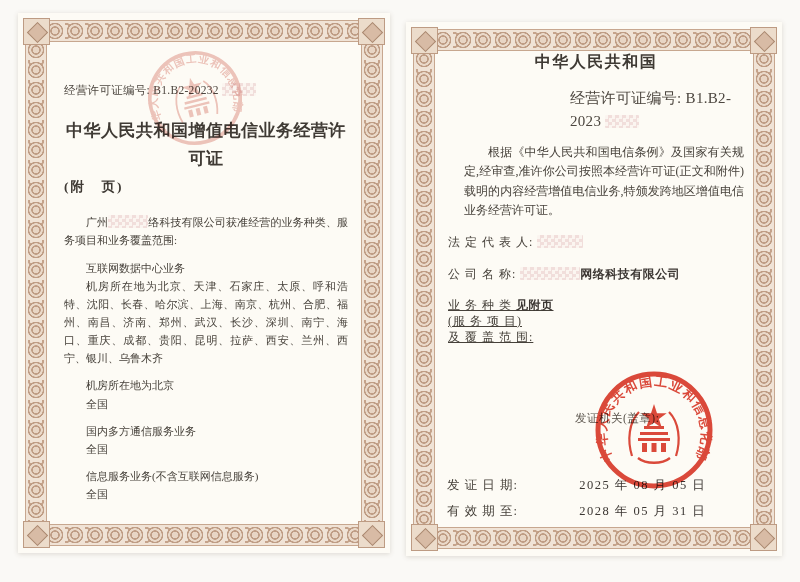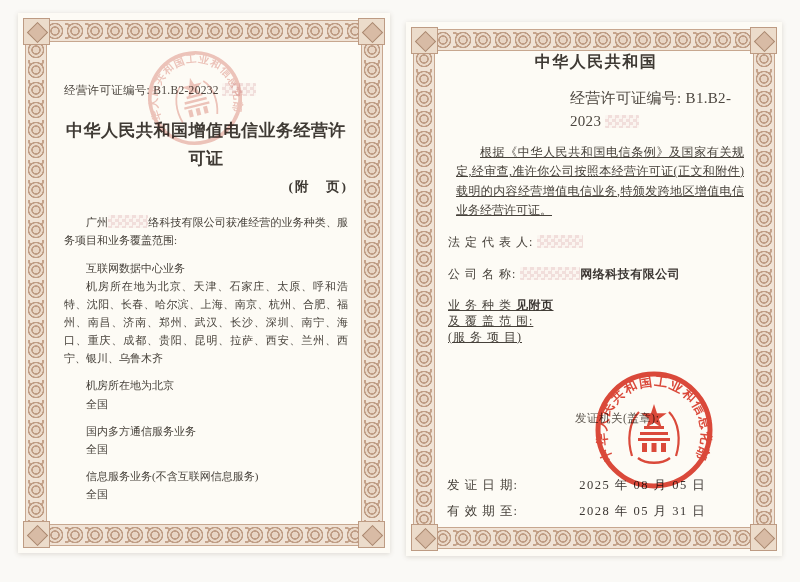--- a/index.html
+++ b/index.html
@@ -33,26 +33,26 @@
 
   .content{position:absolute;z-index:2;}
   .cert-left .content{left:46px;right:42px;top:36px;bottom:34px;font-size:11px;line-height:1.65;}
   .cert-right .content{left:42px;right:38px;top:28px;bottom:30px;font-size:12px;line-height:1.55;}
 
   .lic-line{font-size:11.5px;letter-spacing:.3px;color:#4c463f;margin-top:32px;}
   .cert-right .lic-line{margin-top:14px;padding-left:122px;font-size:15px;}
   .c-title{font-weight:bold;text-align:center;color:#3f3a34;}
   .cert-left .c-title{margin-top:17px;font-size:17px;letter-spacing:.5px;}
   .cert-right .c-title{font-size:16px;letter-spacing:1.5px;line-height:1.45;}
-  .page-label{text-align:right;font-size:13.5px;font-weight:bold;margin-top:3px;letter-spacing:2px;color:#3f3a34;}
+  .page-label{text-align:left;font-size:13.5px;font-weight:bold;margin-top:3px;letter-spacing:2px;color:#3f3a34;}
   .intro{margin:15px 0 0 0;text-indent:2em;text-align:justify;}
   .section{margin-top:9px;}
   .sec-name{text-indent:2em;}
   .sec-scope{text-indent:2em;text-align:justify;white-space:pre-line;}
-  .grant{margin:9px 0 0 8px;text-indent:2em;text-align:justify;line-height:1.62;text-decoration:underline;}
+  .grant{margin:9px 0 0 16px;text-indent:2em;text-align:justify;line-height:1.62;}
   .field-row{margin-top:13px;letter-spacing:1px;}
   .fvalue-bold{font-family:"Liberation Sans","DejaVu Sans",sans-serif;font-weight:bold;letter-spacing:.5px;font-size:12px;color:#3c3733;}
   .bt-block{margin-top:13px;line-height:1.35;letter-spacing:1px;text-decoration:underline;}
 
   .mosaic{display:inline-block;height:13px;vertical-align:-2px;border-radius:1px;
     background:repeating-conic-gradient(#f1dedb 0% 25%,#fbf5f0 0% 50%);
     background-size:7px 7px;}
   .w34{width:34px}.w40{width:40px}.w60{width:60px}.w46{width:46px}
 
   .seal{position:absolute;pointer-events:none;}
@@ -172,17 +172,17 @@
     <div class="field-row">
       <span>法 定 代 表 人:</span>
       <span class="mosaic w46"></span>
     </div>
     <div class="field-row">
       <span>公 司 名 称:</span>
       <span class="mosaic w60"></span><span class="fvalue-bold">网络科技有限公司</span>
     </div>
     <div class="bt-block">
       <div><span>业 务 种 类 </span><span class="fvalue-bold">见附页</span></div>
+      <div>(服 务 项 目)</div>
       <div>及 覆 盖 范 围:</div>
-      <div>(服 务 项 目)</div>
     </div>
   </div>
 </div>
 
 </body></html>

